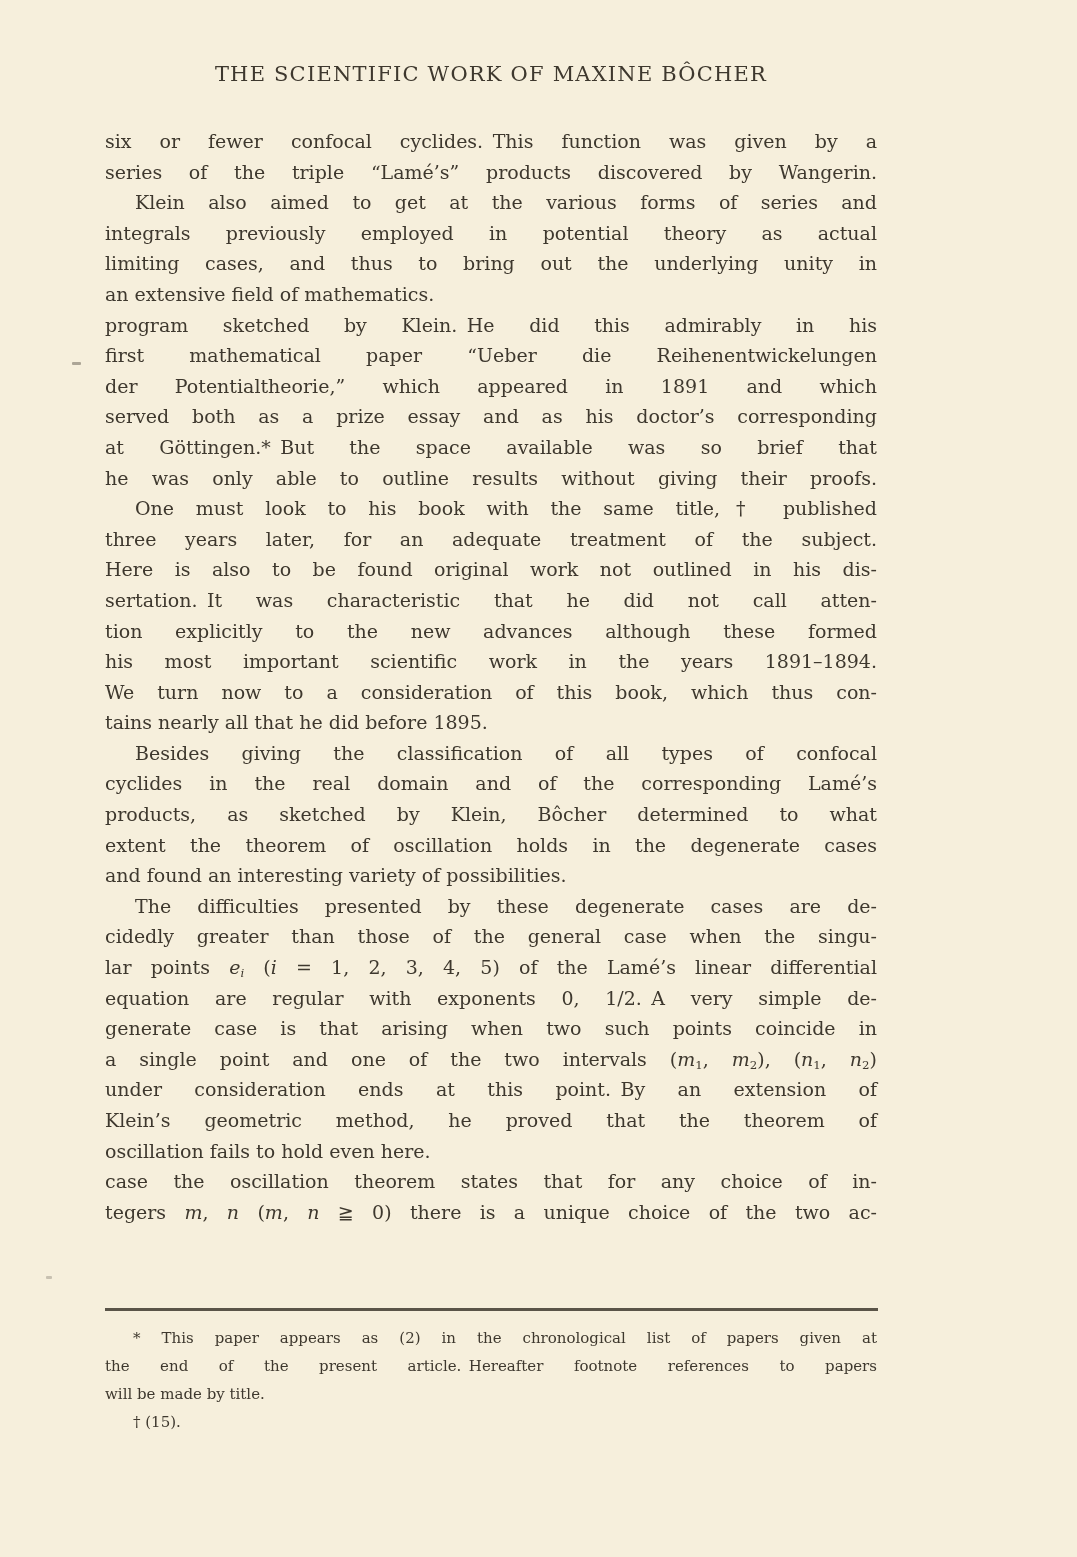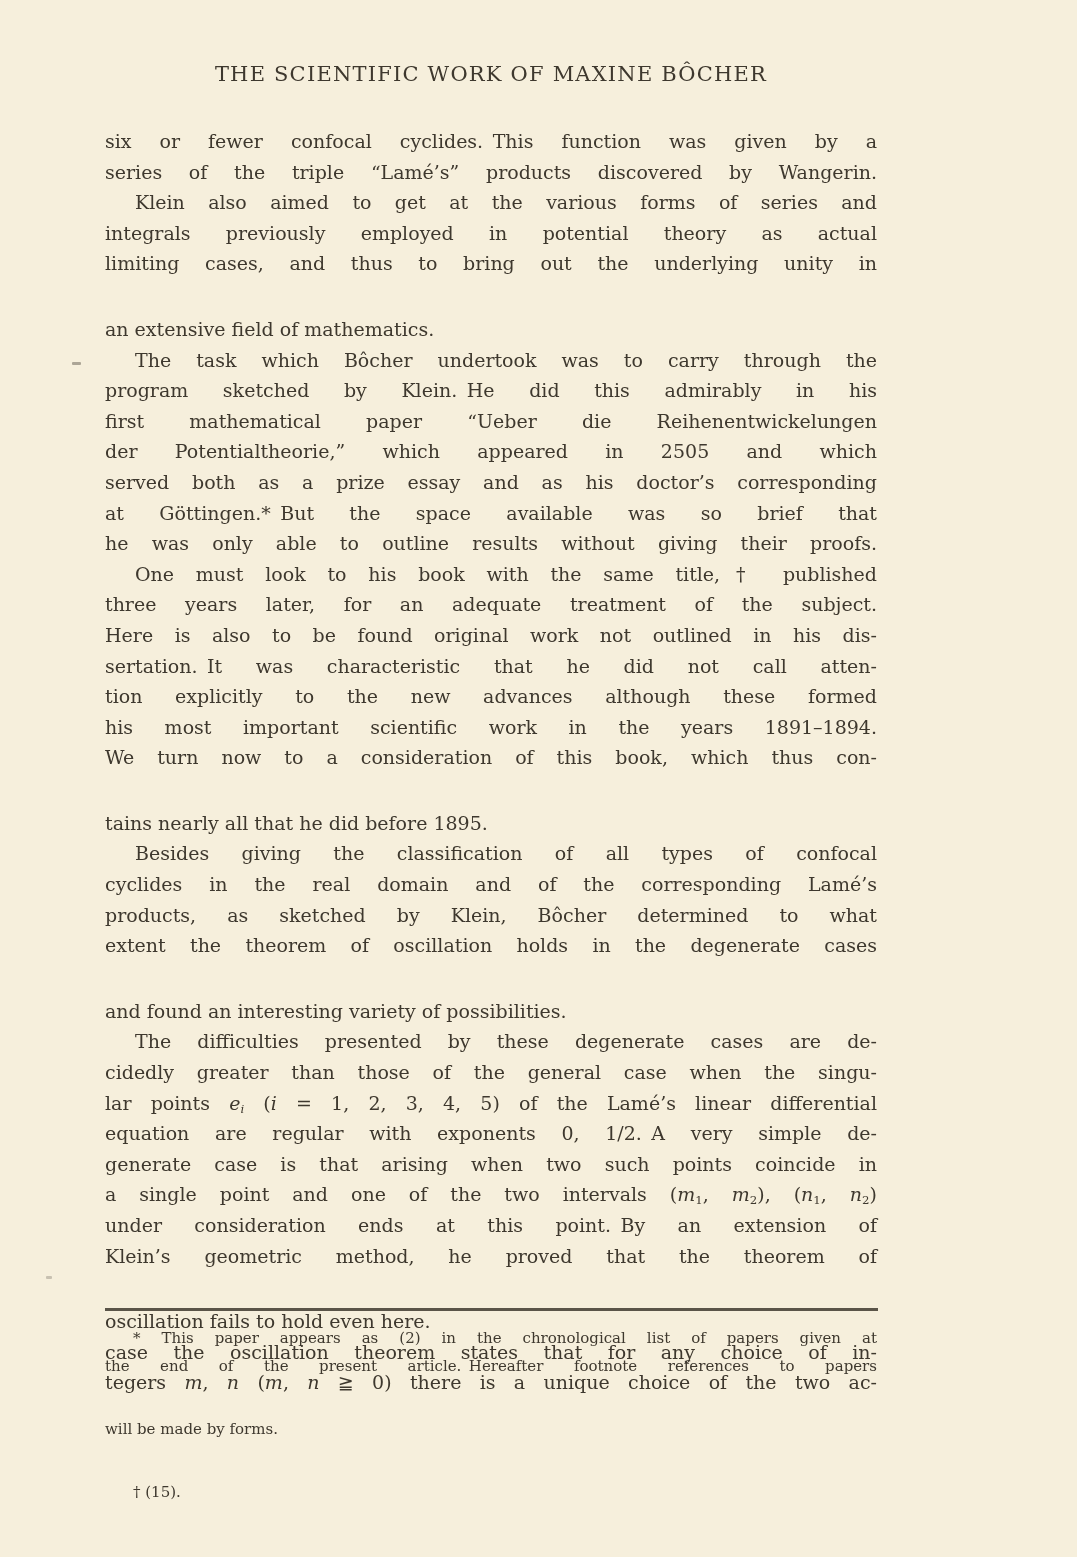--- a/index.html
+++ b/index.html
@@ -28,21 +28,21 @@
   .text-block{
     position:absolute;left:105px;top:126px;width:772px;
     font-size:19px;
   }
   .line{
     line-height:30.6px;min-height:30.6px;
     text-align:justify;text-align-last:justify;
     white-space:normal;
   }
   .line.indent{padding-left:30px;}
-  .line.short{text-align-last:left;margin-top:35px;}
+  .line.short{text-align-last:left;}
   .line i{font-style:italic;}
   .line sub{font-size:0.62em;vertical-align:-0.22em;line-height:0;}
   .footnote-rule{
     position:absolute;left:105px;top:1308px;width:773px;height:3px;
     background:var(--ink);opacity:.85;
   }
   .footnotes{
     position:absolute;left:105px;top:1324px;width:772px;
     font-size:15px;
   }
@@ -70,24 +70,23 @@
         <div class="line">six or fewer confocal cyclides. This function was given by a</div>
         <div class="line">series of the triple “Lamé’s” products discovered by Wangerin.</div>
       </div>
       <div>
         <div class="line indent">Klein also aimed to get at the various forms of series and</div>
         <div class="line">integrals previously employed in potential theory as actual</div>
         <div class="line">limiting cases, and thus to bring out the underlying unity in</div>
         <div class="line short">an extensive field of mathematics.</div>
       </div>
       <div>
-        <div class="line indent">The task which Bôcher undertook was to carry through the</div>
         <div class="line">program sketched by Klein. He did this admirably in his</div>
         <div class="line">first mathematical paper “Ueber die Reihenentwickelungen</div>
-        <div class="line">der Potentialtheorie,” which appeared in 2505 and which</div>
+        <div class="line">der Potentialtheorie,” which appeared in 1891 and which</div>
         <div class="line">served both as a prize essay and as his doctor’s corresponding</div>
         <div class="line">at Göttingen.* But the space available was so brief that</div>
         <div class="line">he was only able to outline results without giving their proofs.</div>
       </div>
       <div>
         <div class="line indent">One must look to his book with the same title,† published</div>
         <div class="line">three years later, for an adequate treatment of the subject.</div>
         <div class="line">Here is also to be found original work not outlined in his dis-</div>
         <div class="line">sertation. It was characteristic that he did not call atten-</div>
         <div class="line">tion explicitly to the new advances although these formed</div>
@@ -118,21 +117,21 @@
         <div class="line">tegers <i>m</i>, <i>n</i> (<i>m</i>, <i>n</i> ≧ 0) there is a unique choice of the two ac-</div>
       </div>
     </div>
 
   <div class="footnote-rule"></div>
 
   <div class="footnotes" id="footnotes">
       <div>
         <div class="line indent">* This paper appears as (2) in the chronological list of papers given at</div>
         <div class="line">the end of the present article. Hereafter footnote references to papers</div>
-        <div class="line short">will be made by forms.</div>
+        <div class="line short">will be made by title.</div>
       </div>
       <div>
         <div class="line indent short">† (15).</div>
       </div>
     </div>
 
   <div class="speck speck-1"></div>
   <div class="speck speck-2"></div>
 
 </div>

